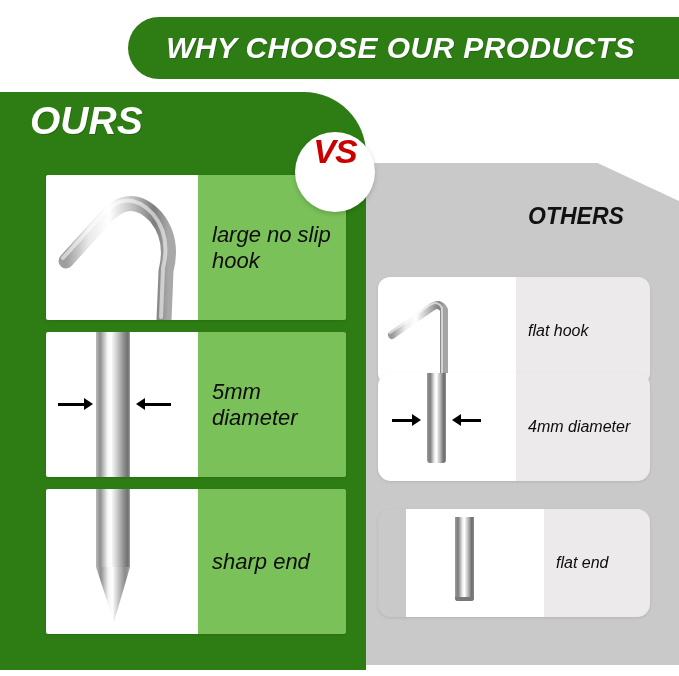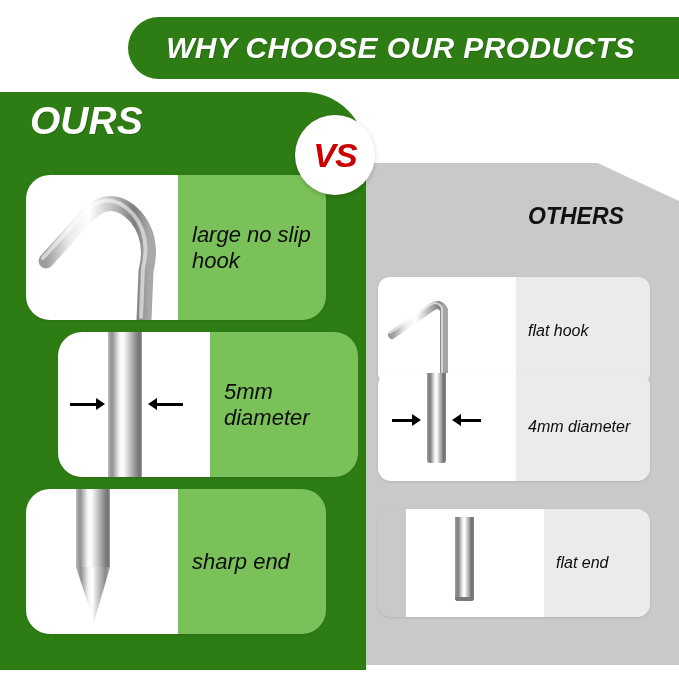--- a/index.html
+++ b/index.html
@@ -82,45 +82,45 @@
     color: #111111;
     font-size: 23px;
     font-weight: bold;
     font-style: italic;
   }
 
   
   .vs-badge {
     position: absolute;
     left: 295px;
-    top: 115px;
+    top: 132px;
     width: 80px;
     height: 80px;
     border-radius: 50%;
     background: #ffffff;
     display: flex;
-    align-items: center;
+    align-items: flex-start;
     justify-content: center;
     box-shadow: 0 2px 5px rgba(0,0,0,0.18);
   }
   .vs-text {
     color: #cc0000;
     font-size: 34px;
     font-weight: bold;
     font-style: italic;
     letter-spacing: -1px;
   }
 
   
   .ours-card {
     position: absolute;
-    left: 26px;
+    left: 46px;
     width: 300px;
     height: 145px;
-    border-radius: 24px;
+    border-radius: 2px;
     overflow: hidden;
     display: flex;
     box-shadow: 0 1px 3px rgba(0,0,0,0.13);
   }
   .ours-card-img {
     width: 152px;
     height: 100%;
     background: #ffffff;
     position: relative;
   }
@@ -236,21 +236,21 @@
         </defs>
         <path d="M 20 86 L 58 44 Q 84 14 110 42 Q 128 64 120 96 L 118 145" fill="none" stroke="url(#mg1)" stroke-width="15" stroke-linecap="round"></path>
         <path d="M 20 86 L 58 44 Q 84 14 110 42 Q 128 64 120 96 L 118 145" fill="none" stroke="#ffffff" stroke-width="4" stroke-linecap="round" opacity="0.55" transform="translate(-3,-3)"></path>
       </svg>
     </div>
     <div class="ours-card-txt">
       <span>large no slip hook</span>
     </div>
   </div>
 
-  <div class="ours-card" style="top:332px;margin-left:32px;">
+  <div class="ours-card" style="top:332px;">
     <div class="ours-card-img">
       <div class="rod-grad-thick" style="position:absolute; left:50px; top:0; width:34px; height:145px;"></div>
       <div class="arrow-row" style="left:12px; top:66px;">
         <div class="arrow-line" style="width:26px;"></div>
         <div class="arrow-head-r"></div>
       </div>
       <div class="arrow-row" style="left:90px; top:66px;">
         <div class="arrow-head-l"></div>
         <div class="arrow-line" style="width:26px;"></div>
       </div>

